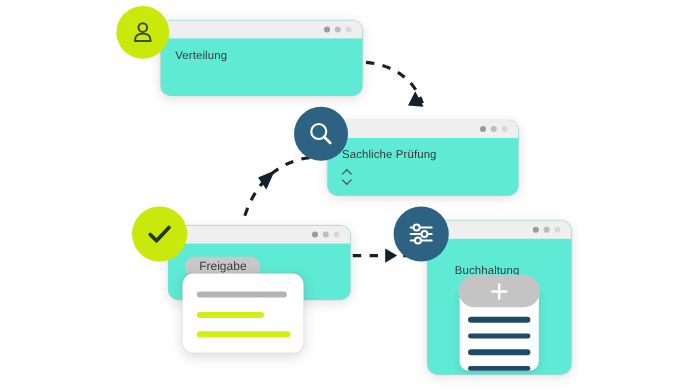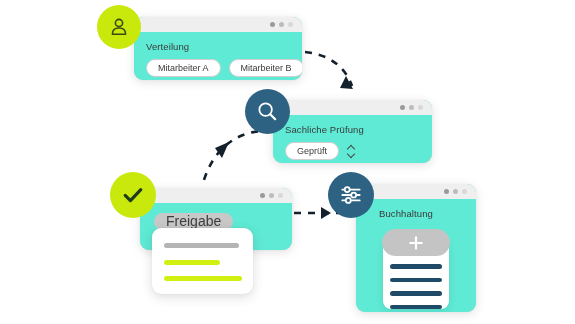--- a/index.html
+++ b/index.html
@@ -71,21 +71,21 @@
     display:flex;align-items:center;justify-content:center;
     z-index:6;
   }
   .badge.green{background:#c9e80b;}
   .badge.blue{background:#2e6283;}
 
   
   .tag{
     display:inline-flex;align-items:center;justify-content:center;
     background:#c8c8c8;color:#3d3d3d;
-    font-size:14px;border-radius:10px;
+    font-size:10px;border-radius:10px;
     height:17px;padding:0 12px;
   }
   .panel{
     position:absolute;
     background:#ffffff;
     border-radius:9px;
     box-shadow:0 3px 11px rgba(60,60,60,.18), 0 0 1px rgba(60,60,60,.16);
     z-index:5;
   }
   .bar{height:5px;border-radius:3px;}
@@ -131,45 +131,39 @@
   </svg>
 
   <div class="card" style="left:134px;top:17px;width:168px;height:63px;">
     <div class="titlebar">
       <span class="dot"></span>
       <span class="dot d2"></span>
       <span class="dot d3"></span>
     </div>
     <div class="card-body">
       <div class="card-label">Verteilung</div>
-      <div class="pill-row">
-        <div class="pill">Mitarbeiter A</div>
-        <div class="pill">Mitarbeiter B</div>
-
-      </div>
     </div>
   </div>
 
   <div class="badge green" style="left:97px;top:5px;width:44px;height:44px;">
     <svg width="24" height="24" viewBox="0 0 24 24">
       <circle cx="12" cy="8" r="3.6" fill="none" stroke="#3b4a12" stroke-width="1.6"></circle>
       <path d="M5.4,19.2 C5.4,14.6 8.6,13 12,13 C15.4,13 18.6,14.6 18.6,19.2 Z" fill="none" stroke="#3b4a12" stroke-width="1.6" stroke-linejoin="round"></path>
     </svg>
   </div>
 
   <div class="card" style="left:273px;top:100px;width:159px;height:63px;">
     <div class="titlebar">
       <span class="dot"></span>
       <span class="dot d2"></span>
       <span class="dot d3"></span>
     </div>
     <div class="card-body">
       <div class="card-label">Sachliche Prüfung</div>
       <div class="pill-row">
-        <div class="pill">Geprüft</div>
         <div class="stepper">
           <span class="chev up"></span>
           <span class="chev down"></span>
         </div>
       </div>
     </div>
   </div>
 
   <div class="badge blue" style="left:245px;top:89px;width:45px;height:45px;">
     <svg width="25" height="25" viewBox="0 0 24 24">
@@ -200,21 +194,21 @@
       <path d="M4.8,12.4 L9.6,17.2 L19.2,7.0" fill="none" stroke="#1f3b1f" stroke-width="2.9" stroke-linecap="round" stroke-linejoin="round"></path>
     </svg>
   </div>
 
   <div class="card" style="left:356px;top:184px;width:120px;height:128px;">
     <div class="titlebar">
       <span class="dot"></span>
       <span class="dot d2"></span>
       <span class="dot d3"></span>
     </div>
-    <div class="card-body" style="padding:9px 0 0 0;">
+    <div class="card-body" style="padding:21px 0 0 0;">
       <div class="card-label" style="padding-left:23px;margin-bottom:0;">Buchhaltung</div>
     </div>
 
     <div class="inner-white" style="left:27px;top:57px;width:66px;height:68px;"></div>
 
     <div class="plusbtn" style="left:26px;top:45px;width:68px;height:27px;">
       <svg width="16" height="16" viewBox="0 0 16 16">
         <line x1="8" y1="2.2" x2="8" y2="13.8" stroke="#ffffff" stroke-width="2.1" stroke-linecap="round"></line>
         <line x1="2.2" y1="8" x2="13.8" y2="8" stroke="#ffffff" stroke-width="2.1" stroke-linecap="round"></line>
       </svg>

